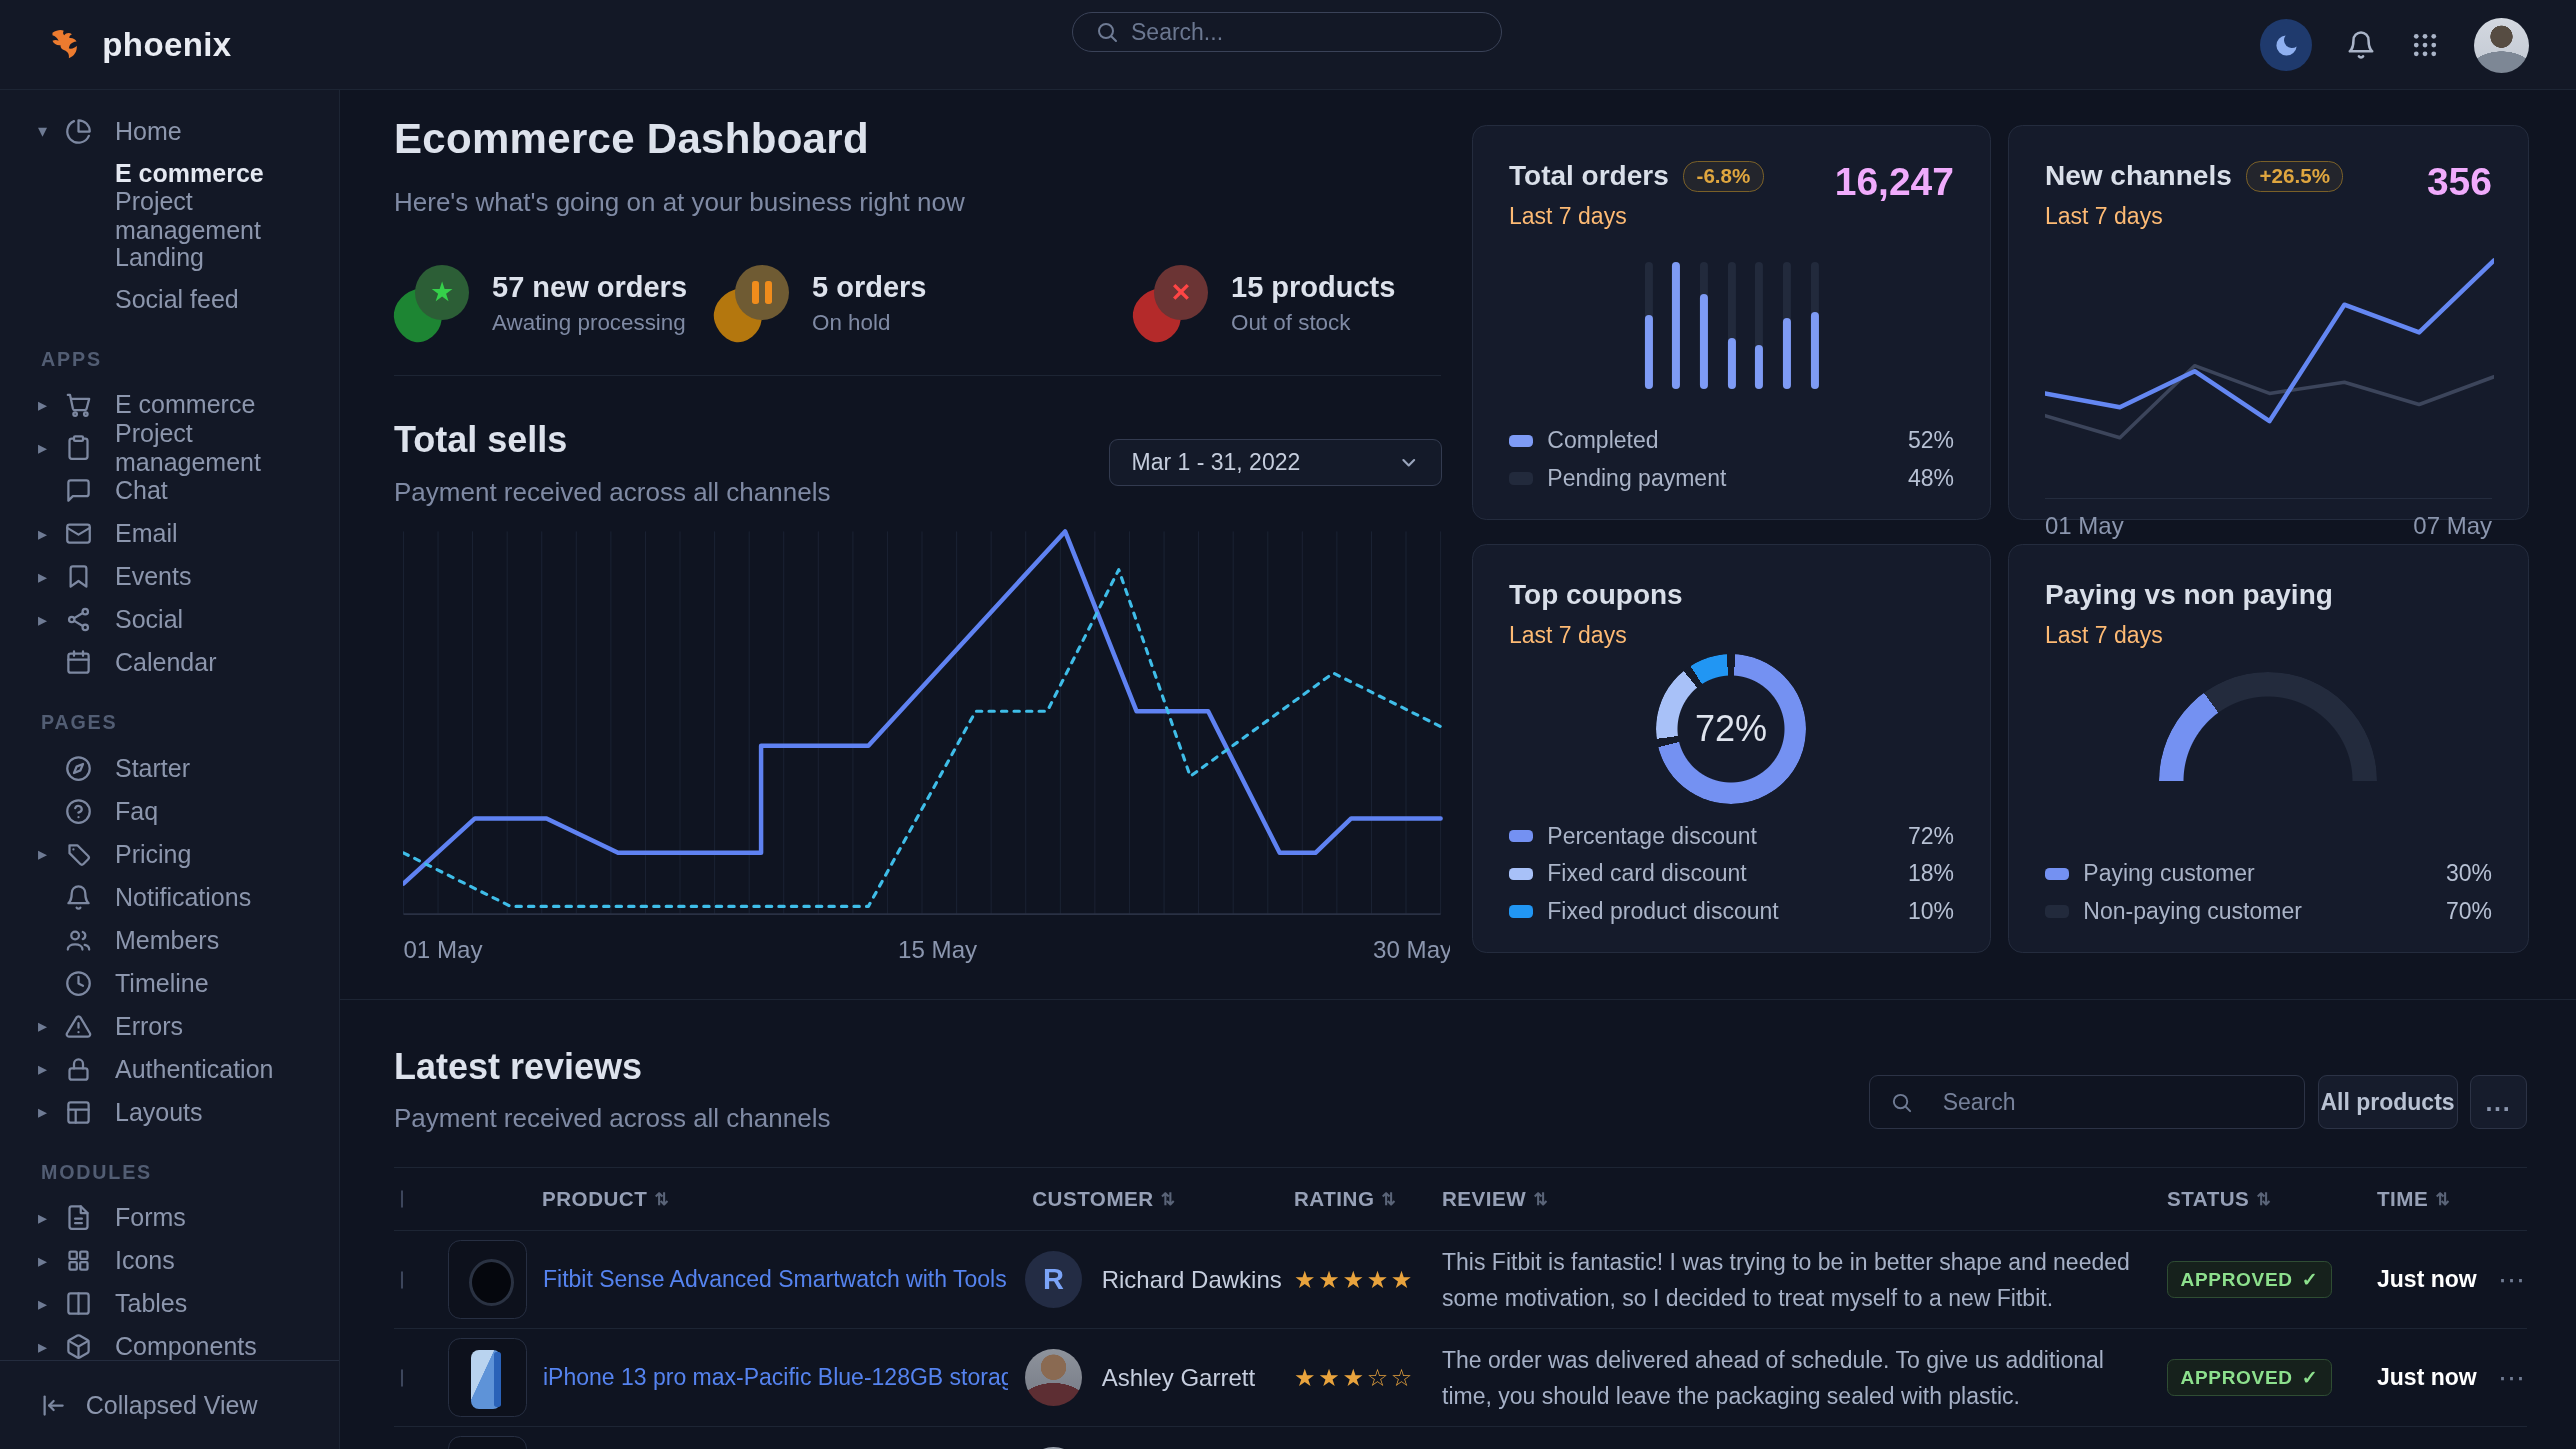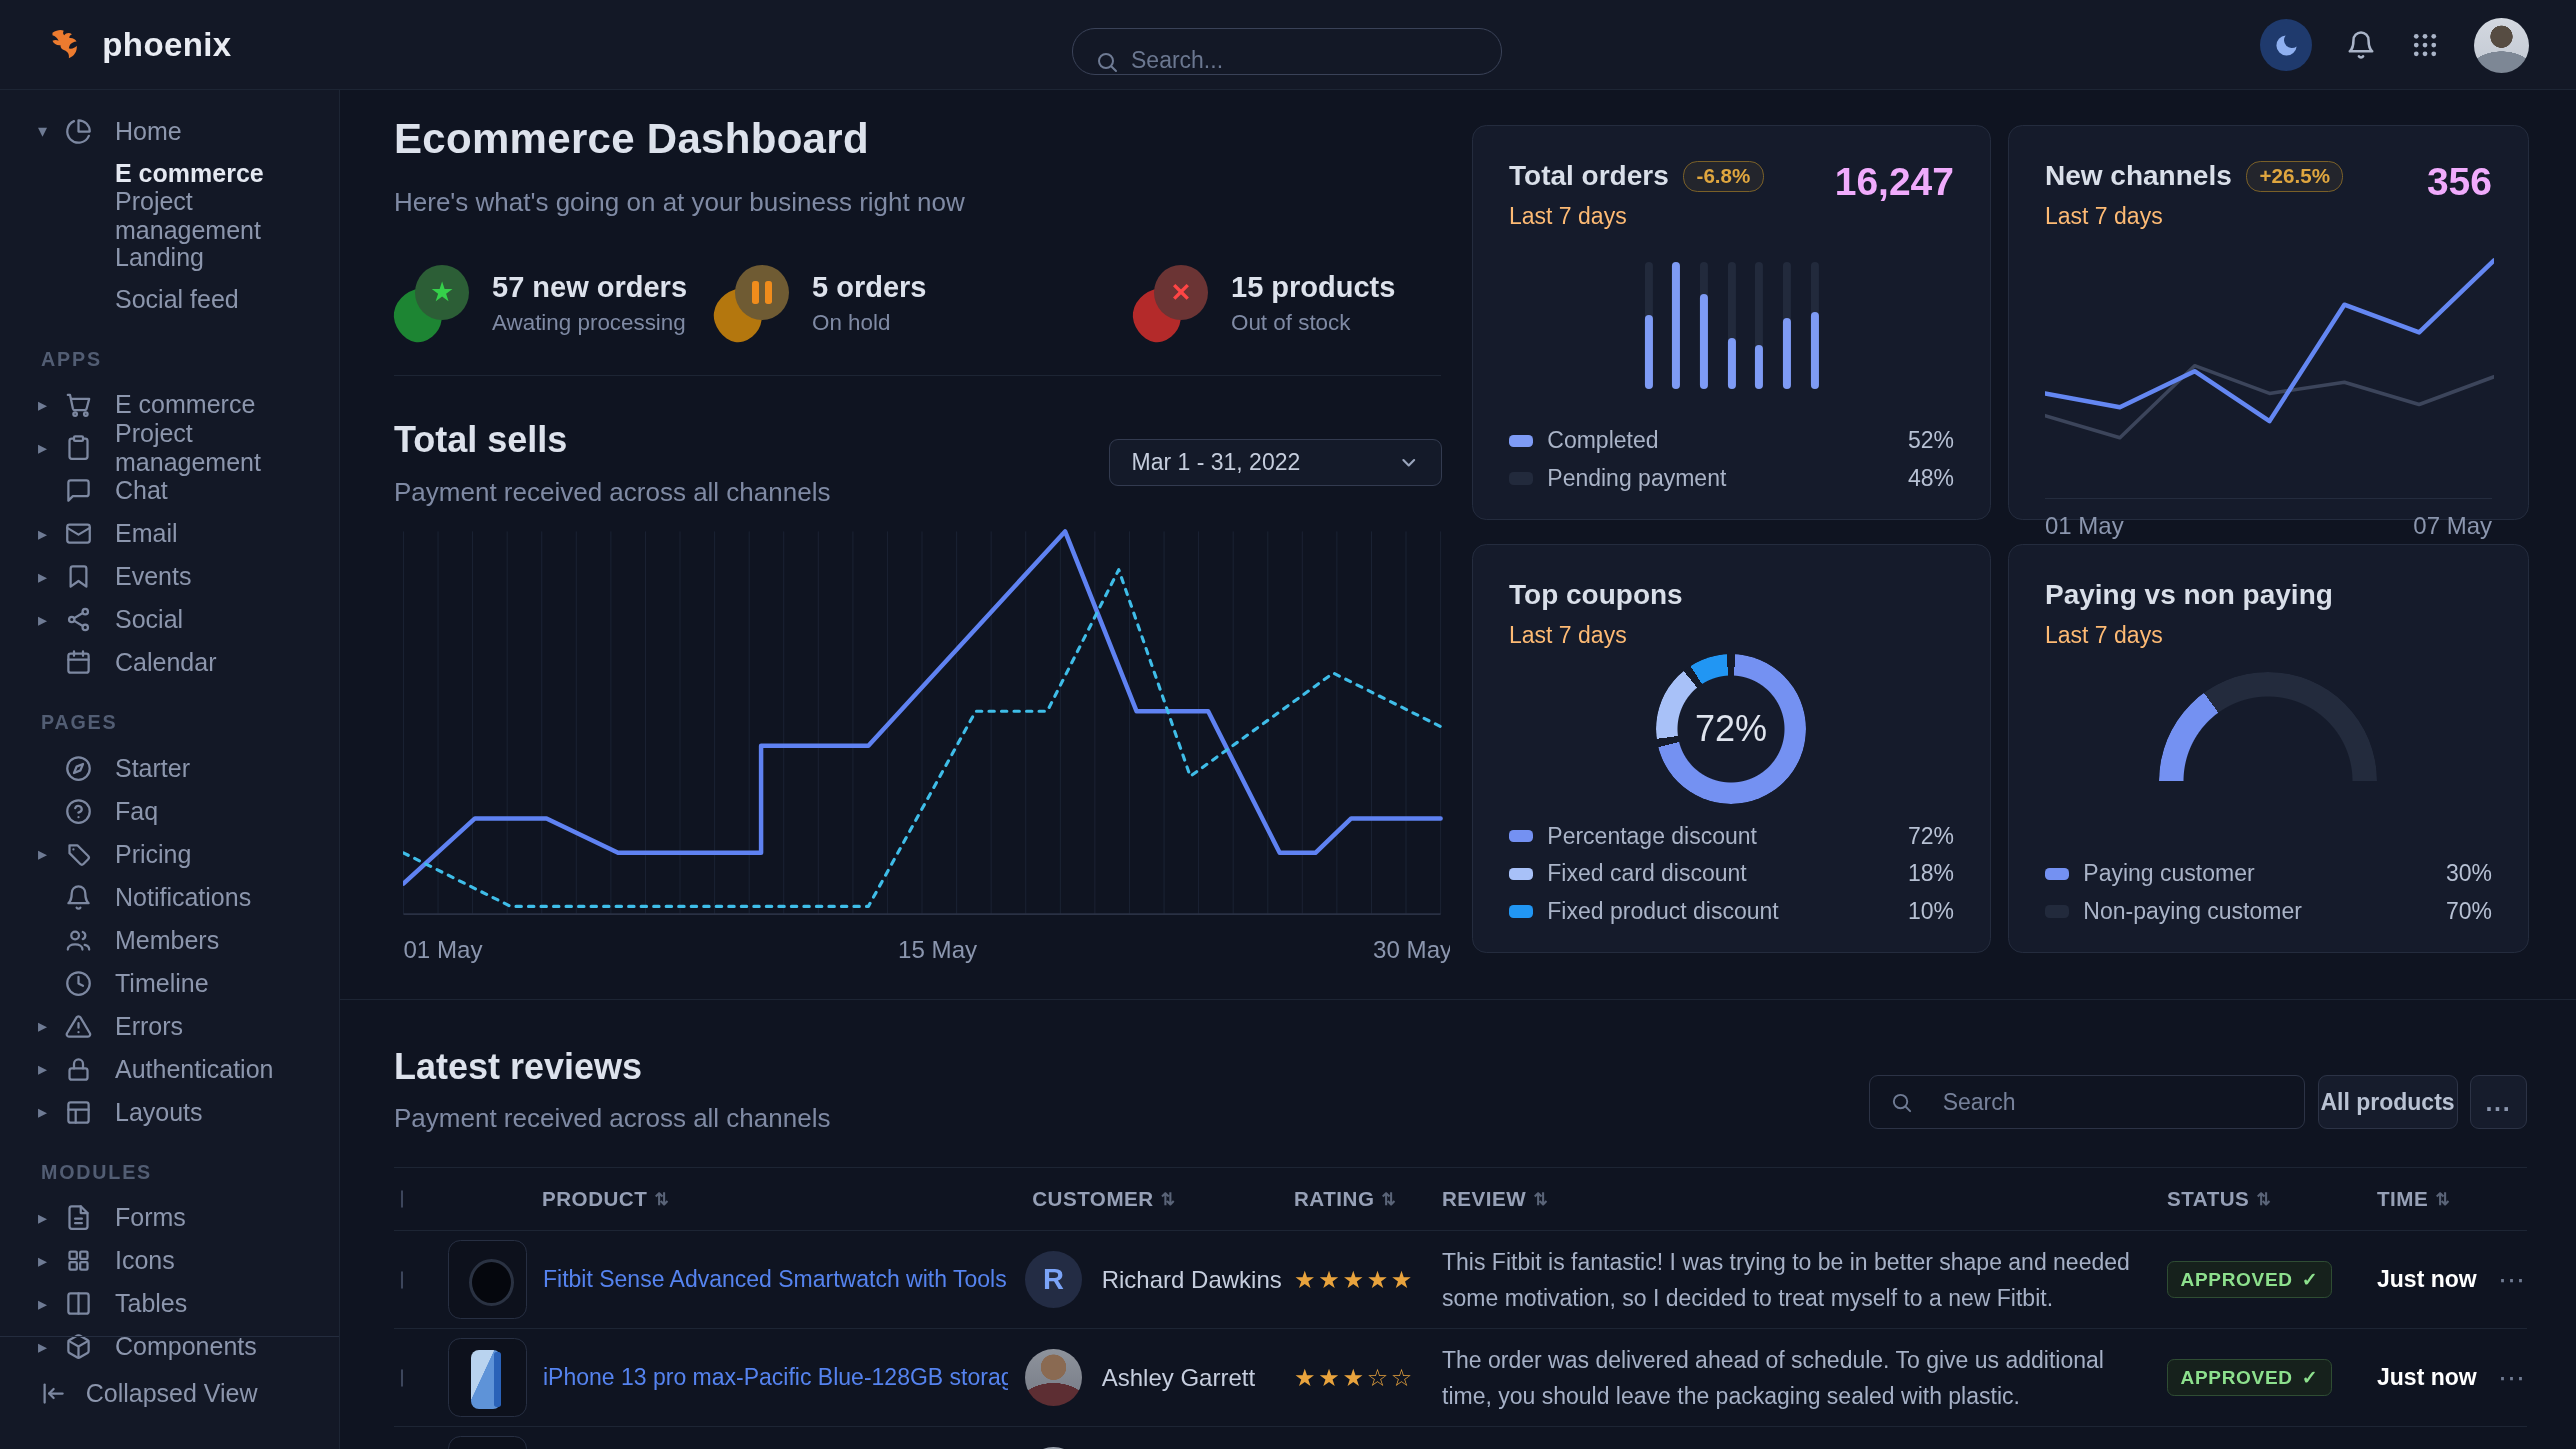--- a/index.html
+++ b/index.html
@@ -11,21 +11,21 @@
   *{margin:0;padding:0;box-sizing:border-box;}
   html,body{width:2576px;height:1449px;overflow:hidden;}
   body{background:var(--body);font-family:"Liberation Sans",sans-serif;color:var(--txt-mid);position:relative;}
   svg{display:block;}
 
   
   .navbar{position:absolute;left:0;top:0;width:2576px;height:90px;background:var(--panel);border-bottom:1.8px solid var(--border-soft);z-index:5;}
   .brand{position:absolute;left:47px;top:0;height:90px;display:flex;align-items:center;gap:14.3px;cursor:pointer;}
   .brand .flame{width:41px;height:41px;}
   .brand-name{font-size:33px;font-weight:700;color:#e9ecf3;letter-spacing:0.4px;}
-  .nav-search{position:absolute;left:1072px;top:28px;width:430px;height:47px;border:1.8px solid #3a4258;border-radius:23px;display:flex;align-items:flex-end;padding:0 21.5px;gap:12.5px;color:var(--txt-dim);}
+  .nav-search{position:absolute;left:1072px;top:12px;width:430px;height:40px;border:1.8px solid #3a4258;border-radius:23px;display:flex;align-items:center;padding:0 21.5px;gap:12.5px;color:var(--txt-dim);}
   .nav-search svg{width:24px;height:24px;}
   .nav-search input{flex:1;background:transparent;border:none;outline:none;color:#c7cfdf;font-size:23px;font-family:"Liberation Sans",sans-serif;}
   .nav-search input::placeholder{color:#6b7790;}
   .nav-right{position:absolute;right:47px;top:0;height:90px;display:flex;align-items:center;gap:34px;}
   .theme-btn{width:52px;height:52px;border-radius:50%;background:#1f3a6d;border:none;color:#8fb0f0;display:flex;align-items:center;justify-content:center;cursor:pointer;}
   .theme-btn svg{width:27px;height:27px;}
   .icon-btn{background:none;border:none;color:#aab4c8;cursor:pointer;display:flex;align-items:center;justify-content:center;}
   .icon-btn svg{width:30px;height:30px;}
   .avatar{width:55px;height:55px;border-radius:50%;overflow:hidden;cursor:pointer;background:
     radial-gradient(circle at 50% 34%, #564c42 0 24%, transparent 25%),
@@ -36,21 +36,21 @@
   .sidebar{position:absolute;left:0;top:90px;width:340px;height:1360px;background:var(--panel);border-right:1.8px solid var(--border-soft);}
   #sidebar-nav{padding:19.7px 0 0 0;}
   .side-heading{font-size:19.7px;font-weight:700;letter-spacing:1.8px;color:var(--txt-head);padding:27px 0 12.5px 41px;}
   .side-item{display:flex;align-items:center;gap:0;height:43px;padding-left:38px;cursor:pointer;color:#8c96ad;}
   .caret{width:27px;font-size:18px;color:#6f7b94;flex:0 0 27px;}
   .side-ic{width:27px;height:27px;margin-right:23px;color:#7d88a1;flex:0 0 27px;}
   .side-ic svg{width:27px;height:27px;}
   .side-label{font-size:25px;}
   .side-child{height:42px;display:flex;align-items:center;padding-left:115px;font-size:25px;color:#8c96ad;cursor:pointer;}
   .side-child.active{color:#e4e8f1;font-weight:700;}
-  .sidebar-footer{position:absolute;left:0;bottom:0;width:100%;height:114px;border-top:1.8px solid #242c3e;display:flex;align-items:center;gap:19.7px;padding-left:39px;font-size:25px;color:#8c96ad;cursor:pointer;}
+  .sidebar-footer{position:absolute;left:0;bottom:0;width:100%;height:90px;border-top:1.8px solid #242c3e;display:flex;align-items:center;gap:19.7px;padding-left:39px;font-size:25px;color:#8c96ad;cursor:pointer;}
   .sidebar-footer svg{width:27px;height:27px;color:#7d88a1;}
 
   
   .main{position:absolute;left:340px;top:90px;width:2236px;height:1360px;}
   .page-title{position:absolute;left:54px;top:25px;font-size:42px;font-weight:700;color:var(--txt-bright);letter-spacing:0.3px;}
   .page-sub{position:absolute;left:54px;top:97px;font-size:26px;color:#7f8aa4;}
 
   
   .stats-row{position:absolute;left:54px;top:175px;display:flex;}
   .stat{display:flex;align-items:center;gap:23px;width:320px;cursor:default;}

